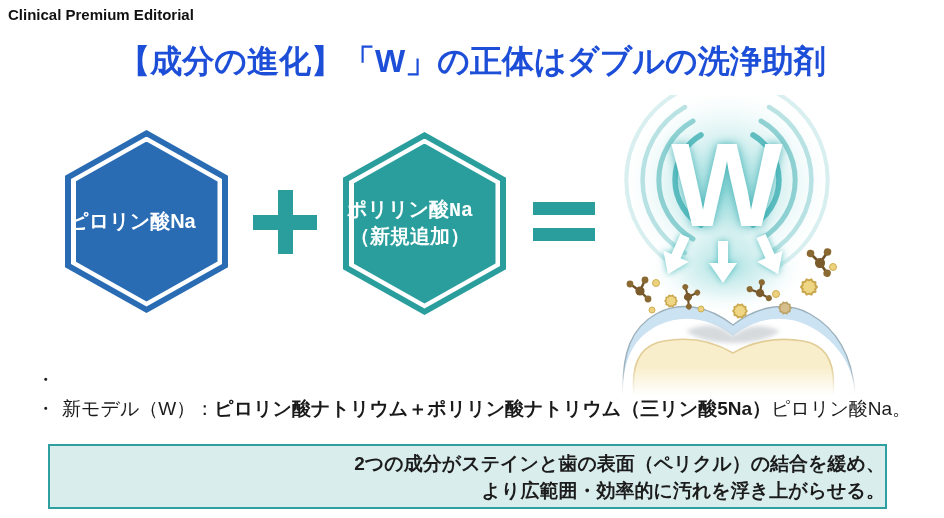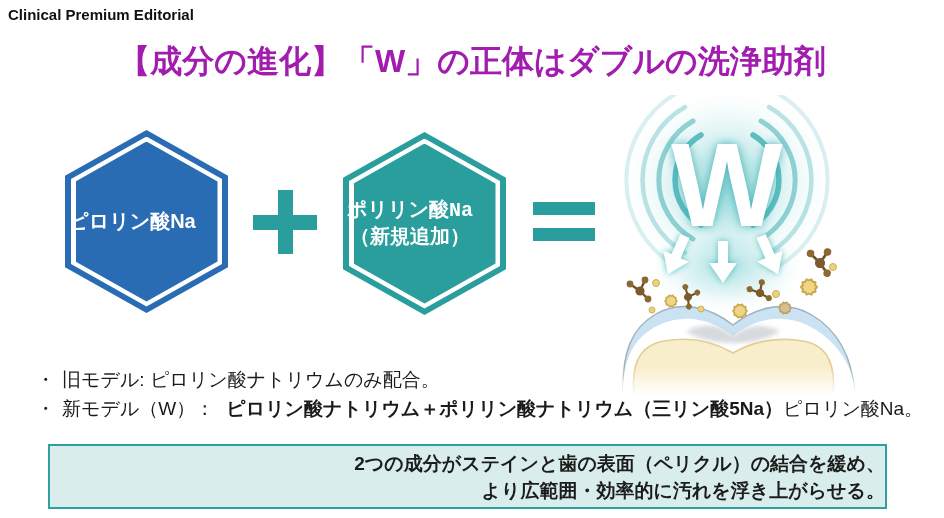--- a/index.html
+++ b/index.html
@@ -2,21 +2,21 @@
 <html><head>
 <meta charset="utf-8">
 <style>
   html,body{margin:0;padding:0;background:#fff;}
   .stage{position:relative;width:944px;height:518px;background:#ffffff;overflow:hidden;
          font-family:"Liberation Sans","DejaVu Sans",sans-serif;color:#1a1a1a;}
 
   .brand{position:absolute;left:8px;top:6px;font-size:15px;font-weight:700;color:#111;}
 
   .title{position:absolute;left:0;right:0;top:40px;margin:0;text-align:center;
-         font-size:32px;font-weight:700;color:#a21caf;}
+         font-size:32px;font-weight:700;color:#1d4ed8;}
 
   
   .hex{position:absolute;width:134px;height:183px;}
   .hex .layer{position:absolute;
       clip-path:polygon(50% 0,100% 25%,100% 75%,50% 100%,0 75%,0 25%);}
   .hex .l1{left:0;top:0;width:163px;height:183px;background:var(--c);}
   .hex .l2{left:6px;top:6.5px;width:151px;height:170px;background:#ffffff;}
   .hex .l3{left:10.5px;top:11.5px;width:142px;height:160px;background:var(--c);}
   .hex-blue{--c:#2a6cb4;}
   .hex-teal{--c:#2a9e9d;}
@@ -34,21 +34,21 @@
   .equals .bar{position:absolute;left:0;width:62px;height:13px;background:#2a9e9d;}
   .equals .b1{top:0;} .equals .b2{top:26px;}
 
   .wgfx{position:absolute;left:600px;top:95px;width:330px;height:300px;}
   .wgfx text{font-family:"Liberation Sans","DejaVu Sans",sans-serif;}
 
   
   .bullets{position:absolute;left:36px;top:366px;width:890px;font-size:19px;line-height:28px;}
   .bullet-row{display:flex;align-items:flex-start;margin-bottom:1px;}
   .bullet-marker{flex:0 0 auto;margin-right:7px;}
-  .seg-bold{font-weight:700;margin-left:12px;}
+  .seg-bold{font-weight:700;}
 
   
   .summary-box{position:absolute;left:48px;top:444px;width:839px;height:65px;
       box-sizing:border-box;background:#d9eeec;border:2px solid #2f9fa0;
       display:flex;flex-direction:column;justify-content:center;align-items:flex-end;
       text-align:center;font-size:19px;font-weight:700;line-height:27px;color:#1c1c1c;}
 </style>
 </head>
 <body>
 
@@ -173,21 +173,20 @@
       <use href="#stainShape" transform="translate(209,192) scale(8)" fill="#eed684" stroke="#c9a74d" stroke-width="0.25" stroke-linejoin="round"></use>
       <use href="#stainShape" transform="translate(185,213) scale(6)" fill="#d6bf8d" stroke="#b99f62" stroke-width="0.25" stroke-linejoin="round"></use>
     </g>
 
     <rect x="0" y="272" width="330" height="28" fill="url(#fadeBottom)"></rect>
   </svg>
 
   <div class="bullets">
     <div class="bullet-row">
       <span class="bullet-marker">・</span>
-      <span><span>旧モデル: ピロリン酸ナトリウムのみ配合。</span></span>
     </div>
     <div class="bullet-row">
       <span class="bullet-marker">・</span>
       <span><span>新モデル（W）：</span><span class="seg-bold">ピロリン酸ナトリウム＋ポリリン酸ナトリウム（三リン酸5Na）</span><span>ピロリン酸Na。</span></span>
     </div>
   </div>
 
   <div class="summary-box">
     <div>2つの成分がステインと歯の表面（ペリクル）の結合を緩め、</div>
     <div>より広範囲・効率的に汚れを浮き上がらせる。</div>

